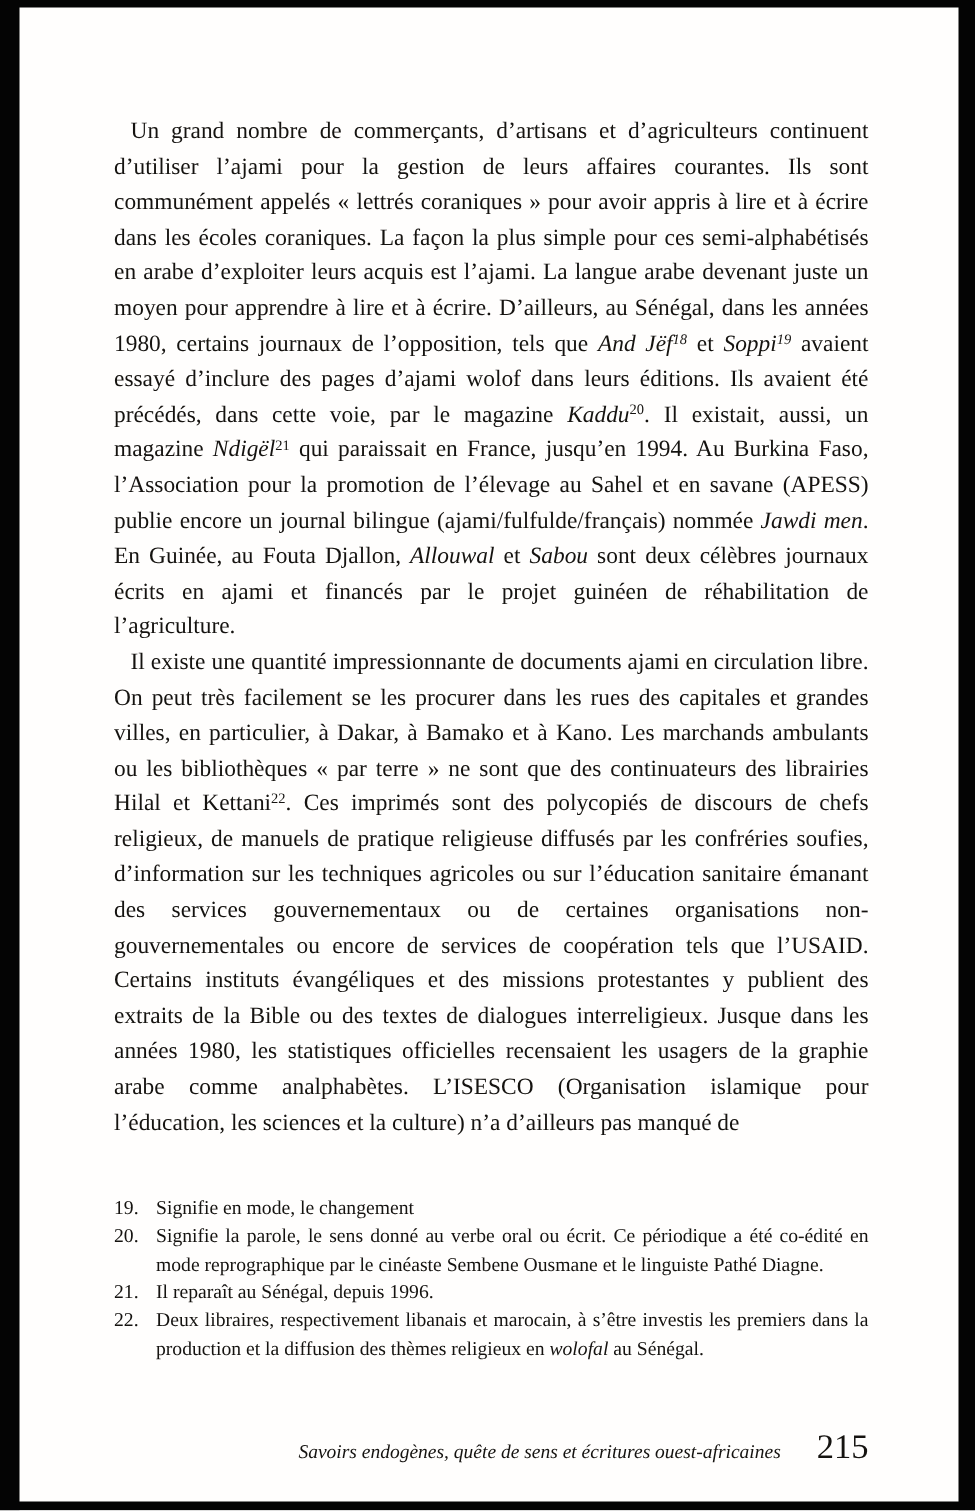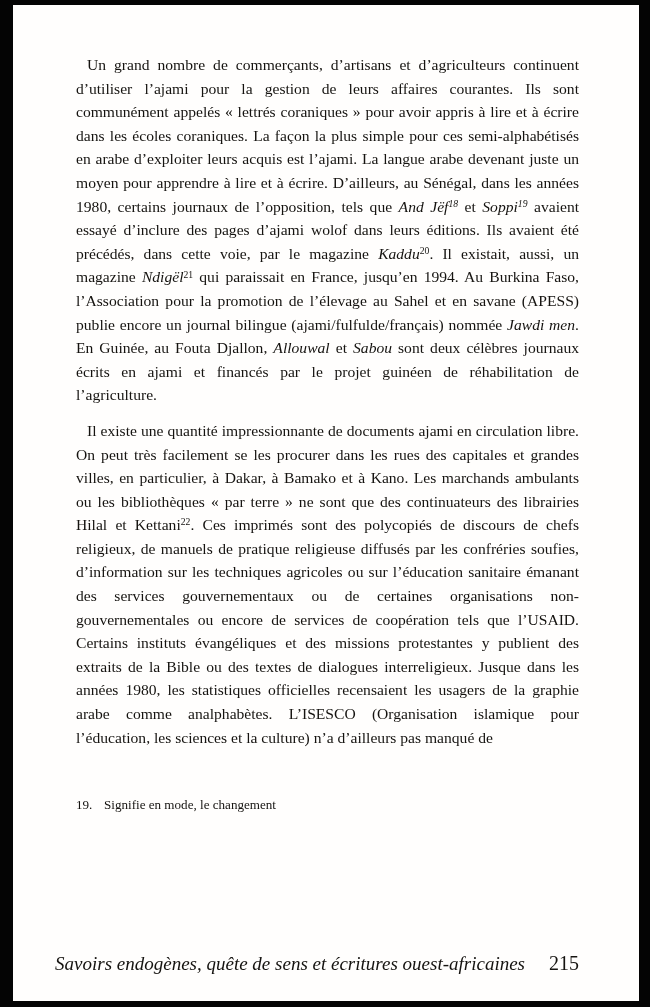--- a/index.html
+++ b/index.html
@@ -18,31 +18,31 @@
   }
   .scan-bar { position: absolute; background: #040404; }
   .scan-bar.left   { left: 0; top: 0; width: 13px; height: 1007px; }
   .scan-bar.right  { right: 0; top: 0; width: 11px; height: 1007px; }
   .scan-bar.top    { left: 0; top: 0; width: 650px; height: 5px; }
   .scan-bar.bottom { left: 0; bottom: 0; width: 650px; height: 6px; }
 
   .body-text {
     position: absolute;
     left: 76px;
-    top: 53px;
+    top: 76px;
     width: 503px;
   }
   .para {
     margin: 0;
     font-size: 15.6px;
     line-height: 23.6px;
     text-align: justify;
     text-indent: 11px;
   }
-  .para + .para { margin-top: 12px; }
+  .para + .para { }
 
   .it { font-style: italic; }
   sup {
     font-size: 0.62em;
     line-height: 0;
     vertical-align: baseline;
     position: relative;
     top: -0.5em;
   }
 
@@ -64,26 +64,26 @@
     position: absolute;
     left: 76px;
     top: 952px;
     width: 503px;
     display: flex;
     justify-content: flex-end;
     align-items: baseline;
   }
   .running-title {
     font-style: italic;
-    font-size: 19px;
+    font-size: 13px;
     white-space: nowrap;
     margin-left: 42px;
   }
   .page-number {
-    font-size: 20px;
+    font-size: 23px;
     margin-left: 24px;
   }
 </style>
 </head>
 <body>
 
 <div class="page">
 
   <div class="scan-bar left"></div>
   <div class="scan-bar right"></div>
@@ -93,20 +93,32 @@
   <div class="body-text">
     <p class="para"><span>Un grand nombre de commerçants, d’artisans et d’agriculteurs continuent d’utiliser l’ajami pour la gestion de leurs affaires courantes. Ils sont communément appelés « lettrés coraniques » pour avoir appris à lire et à écrire dans les écoles coraniques. La façon la plus simple pour ces semi-alphabétisés en arabe d’exploiter leurs acquis est l’ajami. La langue arabe devenant juste un moyen pour apprendre à lire et à écrire. D’ailleurs, au Sénégal, dans les années 1980, certains journaux de l’opposition, tels que </span><span class="it">And Jëf</span><sup class="it">18</sup><span> et </span><span class="it">Soppi</span><sup class="it">19</sup><span> avaient essayé d’inclure des pages d’ajami wolof dans leurs éditions. Ils avaient été précédés, dans cette voie, par le magazine </span><span class="it">Kaddu</span><sup>20</sup><span>. Il existait, aussi, un magazine </span><span class="it">Ndigël</span><sup>21</sup><span> qui paraissait en France, jusqu’en 1994. Au Burkina Faso, l’Association pour la promotion de l’élevage au Sahel et en savane (APESS) publie encore un journal bilingue (ajami/fulfulde/français) nommée </span><span class="it">Jawdi men</span><span>. En Guinée, au Fouta Djallon, </span><span class="it">Allouwal</span><span> et </span><span class="it">Sabou</span><span> sont deux célèbres journaux écrits en ajami et financés par le projet guinéen de réhabilitation de l’agriculture.</span></p>
     <p class="para"><span>Il existe une quantité impressionnante de documents ajami en circulation libre. On peut très facilement se les procurer dans les rues des capitales et grandes villes, en particulier, à Dakar, à Bamako et à Kano. Les marchands ambulants ou les bibliothèques « par terre » ne sont que des continuateurs des librairies Hilal et Kettani</span><sup>22</sup><span>. Ces imprimés sont des polycopiés de discours de chefs religieux, de manuels de pratique religieuse diffusés par les confréries soufies, d’information sur les techniques agricoles ou sur l’éducation sanitaire émanant des services gouvernementaux ou de certaines organisations non-gouvernementales ou encore de services de coopération tels que l’USAID. Certains instituts évangéliques et des missions protestantes y publient des extraits de la Bible ou des textes de dialogues interreligieux. Jusque dans les années 1980, les statistiques officielles recensaient les usagers de la graphie arabe comme analphabètes. L’ISESCO (Organisation islamique pour l’éducation, les sciences et la culture) n’a d’ailleurs pas manqué de</span></p>
   </div>
 
   <div class="footnotes">
     <div class="footnote">
       <span class="fn-num">19.</span>
       <span class="fn-text"><span>Signifie en mode, le changement</span></span>
     </div>
+    <div class="footnote">
+      <span class="fn-num">20.</span>
+      <span class="fn-text"><span>Signifie la parole, le sens donné au verbe oral ou écrit. Ce périodique a été co-édité en mode reprographique par le cinéaste Sembene Ousmane et le linguiste Pathé Diagne.</span></span>
+    </div>
+    <div class="footnote">
+      <span class="fn-num">21.</span>
+      <span class="fn-text"><span>Il reparaît au Sénégal, depuis 1996.</span></span>
+    </div>
+    <div class="footnote">
+      <span class="fn-num">22.</span>
+      <span class="fn-text"><span>Deux libraires, respectivement libanais et marocain, à s’être investis les premiers dans la production et la diffusion des thèmes religieux en </span><span class="it">wolofal</span><span> au Sénégal.</span></span>
+    </div>
   </div>
 
   <div class="footer">
     <span class="running-title">Savoirs endogènes, quête de sens et écritures ouest-africaines</span>
     <span class="page-number">215</span>
   </div>
 
 </div>
 
 </body></html>

